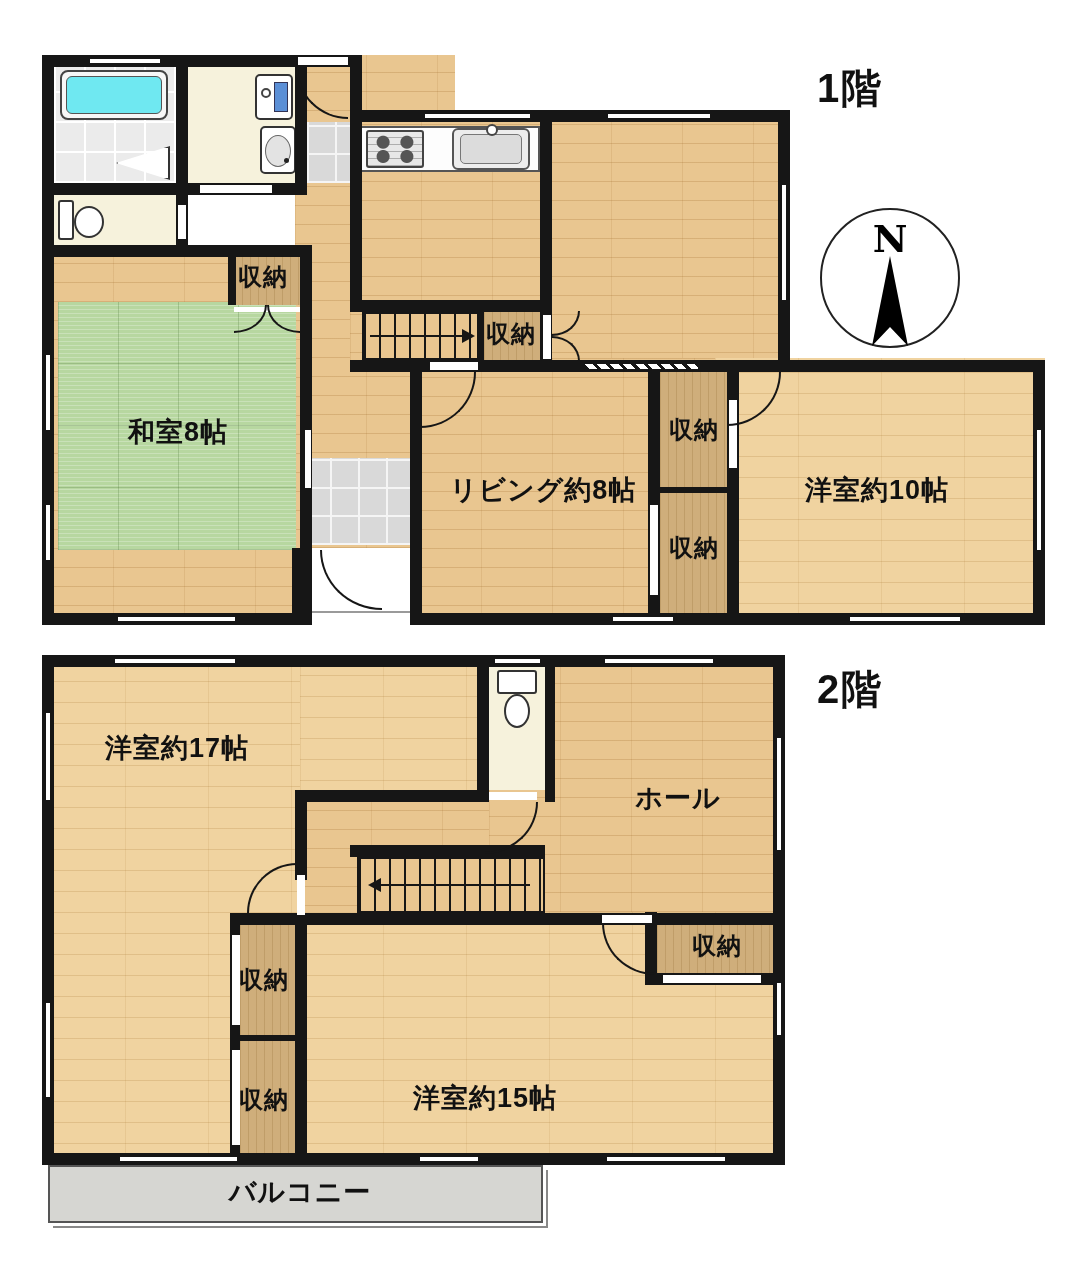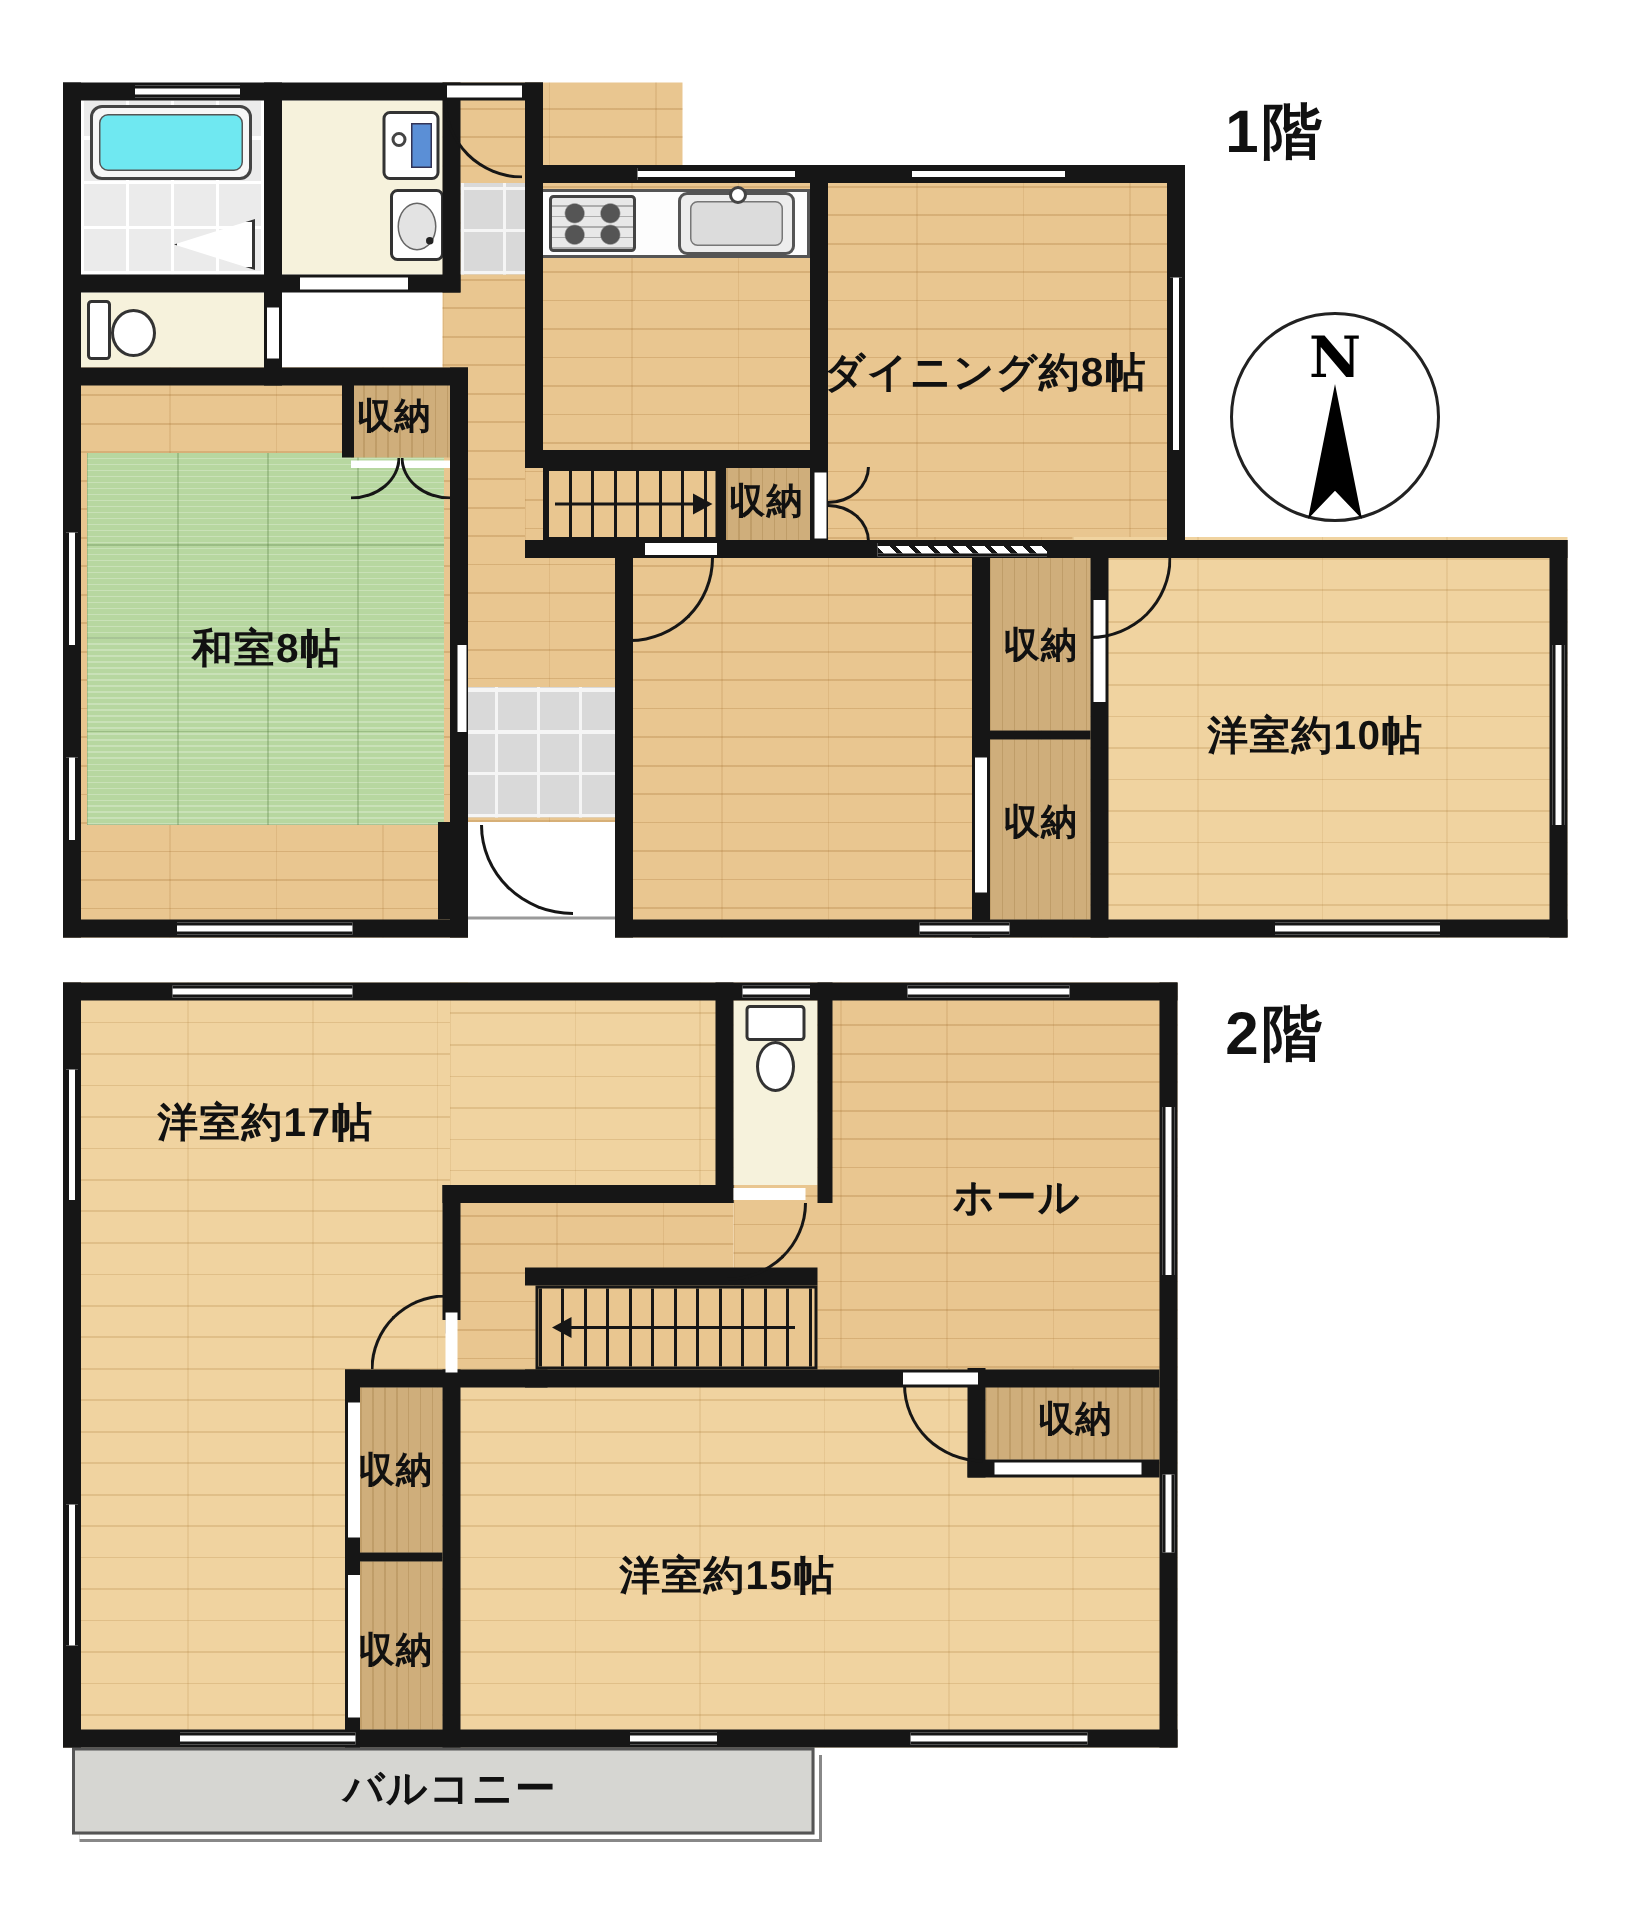--- a/index.html
+++ b/index.html
@@ -215,31 +215,31 @@
     <div class="door d-bl" style="left: 320px; top: 550px; width: 62px; height: 60px;"></div>
     <div class="door d-br" style="left: 552px; top: 311px; width: 28px; height: 25px;"></div>
     <div class="door d-tr" style="left: 552px; top: 336px; width: 28px; height: 25px;"></div>
     <div class="door d-br" style="left: 234px; top: 305px; width: 33px; height: 28px;"></div>
     <div class="door d-bl" style="left: 267px; top: 305px; width: 33px; height: 28px;"></div>
     <div class="door d-br" style="left: 484px; top: 802px; width: 54px; height: 52px;"></div>
     <div class="door d-tl" style="left: 247px; top: 863px; width: 50px; height: 50px;"></div>
     <div class="door d-bl" style="left: 602px; top: 923px; width: 53px; height: 52px;"></div>
 
 <div class="lbl lbl-big" style="left:850px;top:88px">1階</div>
-    <div class="lbl" style="left:657px;top:248px">ダイニング約8帖</div>
     <div class="lbl" style="left:178px;top:432px">和室8帖</div>
+    <div class="lbl" style="left:543px;top:490px">リビング約8帖</div>
     <div class="lbl" style="left:877px;top:490px">洋室約10帖</div>
     <div class="lbl lbl-s" style="left:263px;top:277px">収納</div>
     <div class="lbl lbl-s" style="left:511px;top:334px">収納</div>
     <div class="lbl lbl-s" style="left:694px;top:430px">収納</div>
     <div class="lbl lbl-s" style="left:694px;top:548px">収納</div>
     <div class="lbl lbl-big" style="left:850px;top:689px">2階</div>
     <div class="lbl" style="left:177px;top:748px">洋室約17帖</div>
     <div class="lbl" style="left:678px;top:798px">ホール</div>
-    <div class="lbl" style="left:485px;top:1050px">洋室約15帖</div>
+    <div class="lbl" style="left:485px;top:1098px">洋室約15帖</div>
     <div class="lbl" style="left:300px;top:1192px">バルコニー</div>
     <div class="lbl lbl-s" style="left:264px;top:980px">収納</div>
     <div class="lbl lbl-s" style="left:264px;top:1100px">収納</div>
     <div class="lbl lbl-s" style="left:717px;top:946px">収納</div>
     <div class="compass-circle" style="left:820px;top:208px;width:140px;height:140px"></div>
     <div class="compass-n" style="left:890px;top:238px">N</div>
     <div class="needle" style="left:872px;top:256px;width:36px;height:90px"></div>
   </div>
 
 </body></html>

